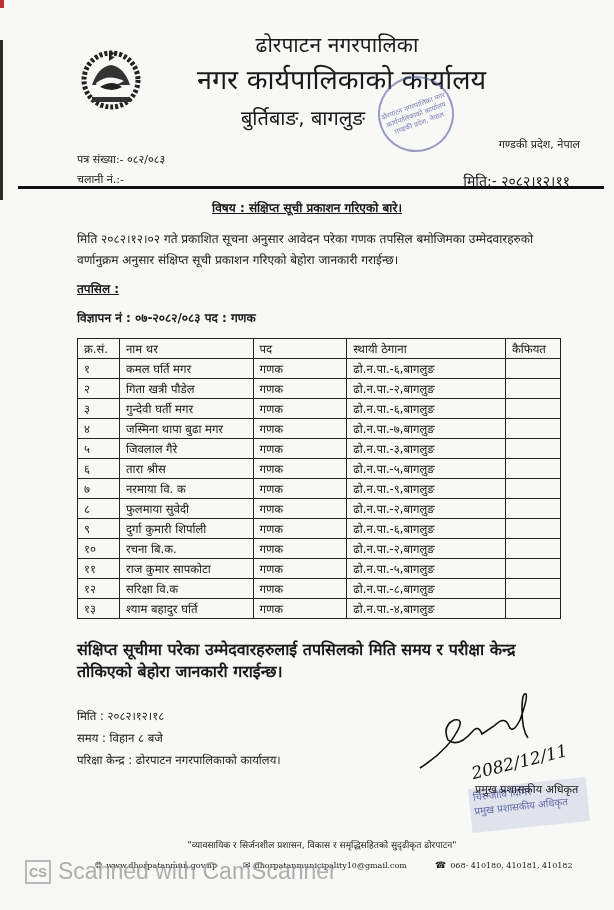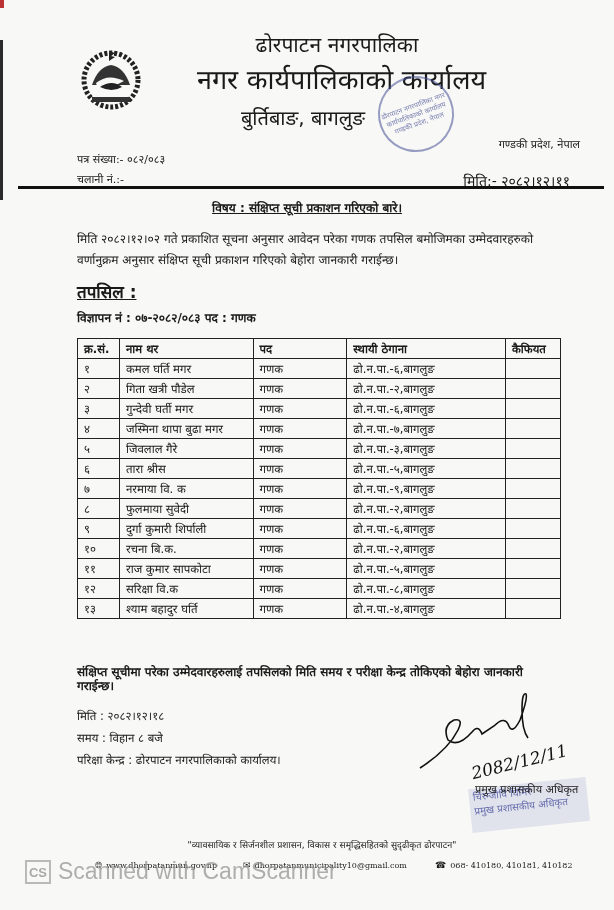--- a/index.html
+++ b/index.html
@@ -23,33 +23,33 @@
   .province { position: absolute; right: 34px; top: 136px; font-size: 11px; }
   .ref-no { position: absolute; left: 77px; top: 151px; font-size: 11px; }
   .dispatch { position: absolute; left: 77px; top: 171px; font-size: 11px; }
   .date-top { position: absolute; right: 44px; top: 171px; font-size: 14px; }
   .rule { position: absolute; left: 18px; right: 10px; top: 186px; height: 3px; background: #111; }
 
   
   .subject { position: absolute; left: 0; width: 614px; top: 199px; text-align: center; font-size: 12px; font-weight: bold; }
   .subject span { text-decoration: underline; }
   .para { position: absolute; left: 77px; width: 480px; top: 229px; font-size: 12px; line-height: 21px; }
-  .tapasil { position: absolute; left: 77px; top: 280px; font-size: 17px; font-weight: bold; text-decoration: underline; }
+  .tapasil { position: absolute; left: 77px; top: 280px; font-size: 12px; font-weight: bold; text-decoration: underline; }
   .advert { position: absolute; left: 77px; top: 309px; font-size: 12px; font-weight: bold; }
 
   table.list { position: absolute; left: 77px; top: 338px; width: 484px; border-collapse: collapse; font-size: 11.5px; }
   table.list th, table.list td { border: 1px solid #222; height: 19px; padding: 0 6px; text-align: left; font-weight: normal; }
-  table.list th { font-weight: bold; margin-top: 12px; }
+  table.list th { font-weight: normal; margin-top: 12px; }
   table.list col.c1 { width: 42px; }
   table.list col.c2 { width: 134px; }
   table.list col.c3 { width: 94px; }
   table.list col.c4 { width: 159px; }
   table.list col.c5 { width: 55px; }
 
-  .notice { position: absolute; left: 77px; width: 484px; top: 665px; font-size: 12px; font-weight: bold; line-height: 14px; }
+  .notice { position: absolute; left: 77px; width: 484px; top: 639px; font-size: 16px; font-weight: bold; line-height: 22px; }
   .exam-date { position: absolute; left: 77px; top: 708px; font-size: 11.5px; }
   .exam-time { position: absolute; left: 77px; top: 730px; font-size: 11.5px; }
   .exam-center { position: absolute; left: 77px; top: 752px; font-size: 11.5px; }
 
   .signature { position: absolute; left: 418px; top: 690px; width: 170px; height: 90px; }
   .signer { position: absolute; left: 475px; top: 781px; font-size: 11px; }
   .stamp-bottom { position: absolute; left: 470px; top: 783px; width: 118px; height: 44px; background: rgba(140,150,200,0.22); color: rgba(60,70,150,0.75); font-size: 10px; line-height: 14px; padding: 2px 4px; box-sizing: border-box; transform: rotate(-6deg); }
 
   .motto { position: absolute; left: 0; width: 614px; top: 838px; text-align: center; font-size: 9px; padding-left: 30px; box-sizing: border-box; }
   .footer { position: absolute; left: 95px; top: 860px; font-size: 8px; font-family: "DejaVu Serif", serif; display: flex; gap: 0; width: 470px; }

